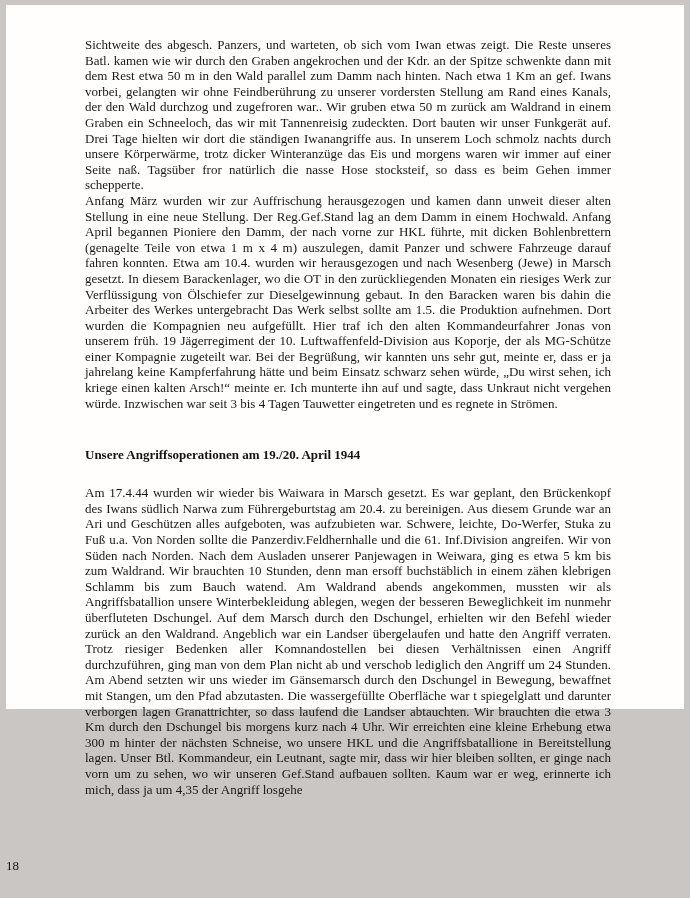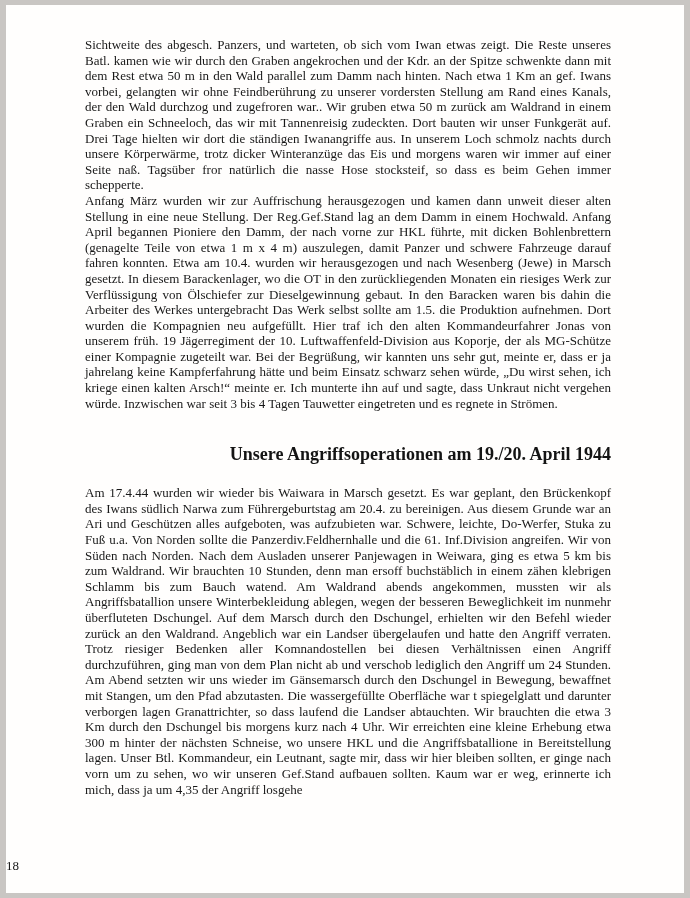--- a/index.html
+++ b/index.html
@@ -13,42 +13,42 @@
       width: 690px;
       height: 898px;
       background: #c9c6c3;
       overflow: hidden;
     }
     .page {
       position: absolute;
       left: 6px;
       top: 5px;
       width: 678px;
-      height: 888px;
+      height: 704px;
       background: #fffefd;
     }
     .content {
       position: absolute;
       left: 79px;
       top: 32px;
       width: 526px;
       color: #181818;
       font-size: 13px;
       line-height: 15.6px;
       text-align: justify;
     }
     .content p {
       margin: 0;
       padding: 0;
     }
     .section-heading {
       margin: 34px 0 21px 0;
-      text-align: right;
+      text-align: left;
       font-weight: bold;
-      font-size: 18px;
+      font-size: 13px;
       line-height: 19px;
       color: #141414;
     }
     .page-number {
       position: absolute;
       left: 0;
       top: 853px;
       width: 678px;
       text-align: left;
       font-size: 13px;

